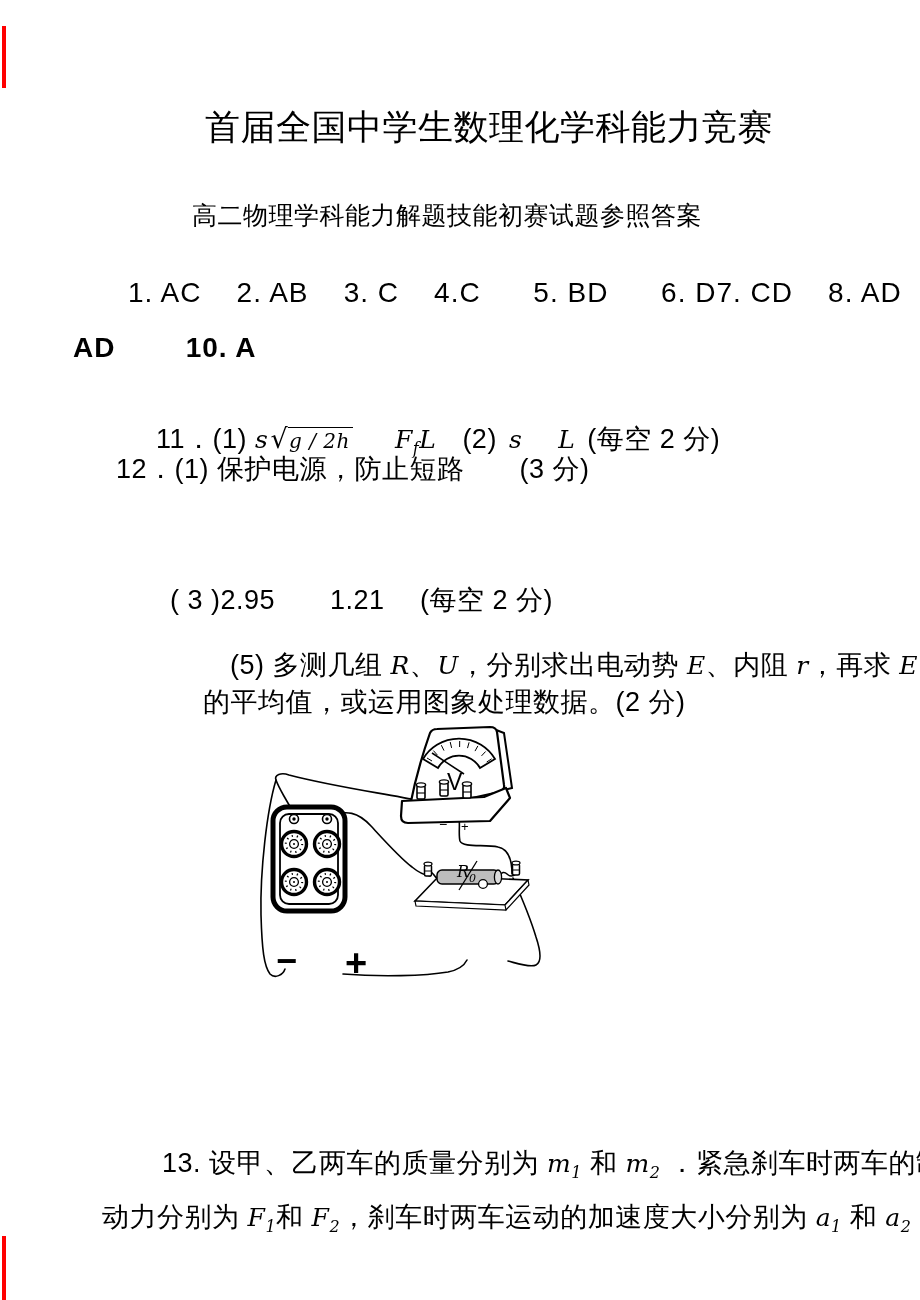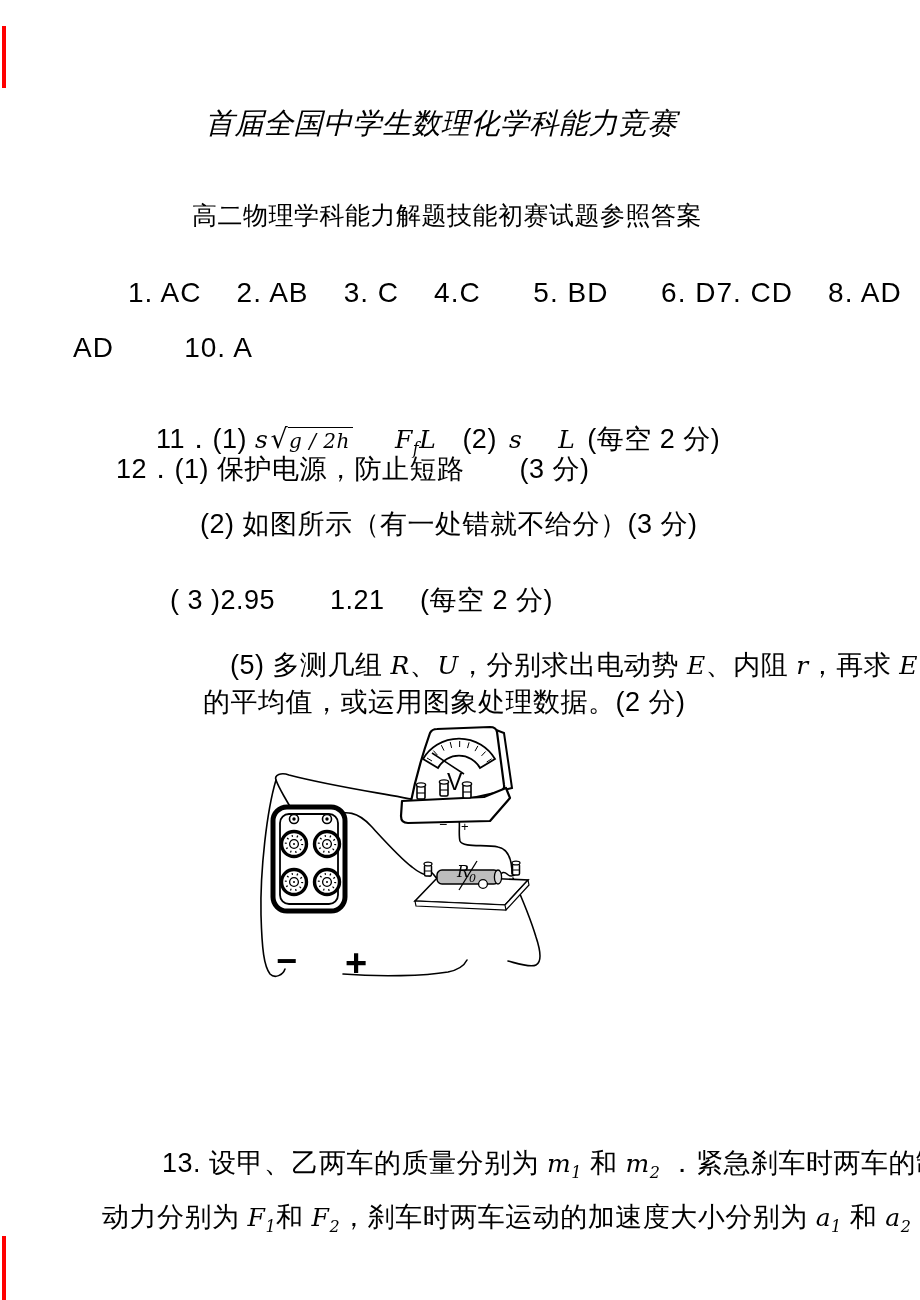--- a/index.html
+++ b/index.html
@@ -3,21 +3,21 @@
 <meta charset="utf-8">
 <style>
   html,body{margin:0;padding:0;}
   body{
     width:920px;height:1300px;background:#ffffff;color:#000;
     font-family:"Liberation Sans","DejaVu Sans",sans-serif;
     position:relative;overflow:hidden;
   }
   .page{position:absolute;inset:0;background:#fff;}
   .line{position:absolute;white-space:pre;letter-spacing:0.5px;}
-  .t-title{font-size:29px;font-style:italic;}
+  .t-title{font-size:35px;}
   .t-sub{font-size:25px;}
   .t-body{font-size:27px;text-align:center;}
   .t-ans{font-size:28px;letter-spacing:1px;}
   
   .mi{font-family:"DejaVu Serif","Liberation Serif",serif;font-style:italic;font-size:25px;}
   .sub{font-family:"DejaVu Serif","Liberation Serif",serif;font-style:italic;
        font-size:16px;vertical-align:-6px;}
   .sqrt{font-family:"DejaVu Serif","Liberation Serif",serif;font-size:27px;margin-left:2px;}
   .vinc{font-family:"DejaVu Serif","Liberation Serif",serif;font-style:italic;
         font-size:20px;border-top:1.7px solid #000;padding:1px 3px 0 1px;}
@@ -34,28 +34,27 @@
 
 <div class="page">
 
   <div class="rev-bar" style="top:26px;height:62px;background:#ff0000;"></div>
   <div class="rev-bar" style="top:1236px;height:64px;background:#ff0000;"></div>
 
   <div class="line t-title" style="left:205px;top:104px;">首届全国中学生数理化学科能力竞赛</div>
   <div class="line t-sub" style="left:192px;top:171px;margin-top:28px;">高二物理学科能力解题技能初赛试题参照答案</div>
 
   <div class="line t-ans" style="left:128px;top:277px;">1. AC    2. AB    3. C    4.C      5. BD      6. D7. CD    8. AD    9.</div>
-  <div class="line t-ans" style="left:73px;top:332px;">AD        10. A</div>
+  <div class="line t-ans" style="left:73px;top:332px;font-weight:bold;">AD        10. A</div>
 
   <div class="line t-body" style="left:124px;top:390px;">
     <span>11．(1) </span><span class="mi">s</span><span class="sqrt">√</span><span class="vinc">g / 2h</span><span class="mi gap-lg">F</span><span class="sub">f</span><span class="mi">L</span><span class="gap-md">(2)</span><span class="mi gap-sm">s</span><span class="mi" style="margin-left:36px;">L</span><span class="gap-sm">(每空 2 分)</span>
   </div>
 
   <div class="line t-body" style="left:116px;top:451px;">12．(1) 保护电源，防止短路　　(3 分)</div>
-  <div class="line t-body" style="left:200px;top:506px;">(2) 如图所示（有一处错就不给分）(3 分)</div>
   <div class="line t-body" style="left:170px;top:582px;">( 3 )2.95　　1.21　 (每空 2 分)</div>
   <div class="line t-body" style="left:198px;top:616px;">
     <span>(5) 多测几组 </span><span class="mi">R</span><span>、</span><span class="mi">U</span><span>，分别求出电动势 </span><span class="mi">E</span><span>、内阻 </span><span class="mi">r</span><span>，再求 </span><span class="mi">E</span><span>、</span>
   </div>
   <div class="line t-body" style="left:203px;top:668px;margin-top:16px;">的平均值，或运用图象处理数据。(2 分)</div>
 
   <svg class="diagram" viewBox="0 0 360 320">
     <g fill="none" stroke="#000" stroke-width="1.6" stroke-linecap="round">
 
       <path d="M 56,116 C 48,104 38,86 36,80 C 34,75 41,72 49,75 C 95,87 142,93 181,101"></path>

